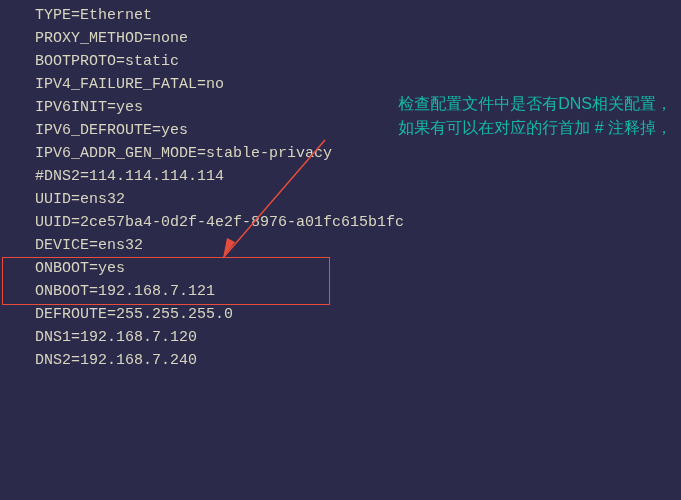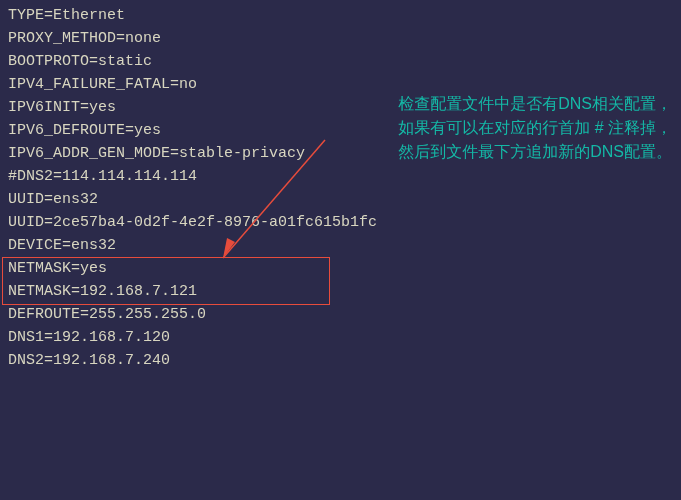--- a/index.html
+++ b/index.html
@@ -9,21 +9,21 @@
       font-size: 15px;
       line-height: 23px;
       color: #d8d6c0;
       width: 681px;
       height: 500px;
       overflow: hidden;
       position: relative;
       padding: 4px 8px;
     }
     .config-lines { position: relative; z-index: 1; }
-    .line { white-space: pre; }
+    .line { white-space: pre; margin-left: 27px; }
     .highlight-box {
       position: absolute;
       left: 2px;
       top: 257px;
       width: 328px;
       height: 48px;
       border: 1.5px solid #e74c3c;
       pointer-events: none;
       z-index: 2;
     }
@@ -58,31 +58,30 @@
   <div class="line">PROXY_METHOD=none</div>
   <div class="line">BOOTPROTO=static</div>
   <div class="line">IPV4_FAILURE_FATAL=no</div>
   <div class="line">IPV6INIT=yes</div>
   <div class="line">IPV6_DEFROUTE=yes</div>
   <div class="line">IPV6_ADDR_GEN_MODE=stable-privacy</div>
   <div class="line">#DNS2=114.114.114.114</div>
   <div class="line">UUID=ens32</div>
   <div class="line">UUID=2ce57ba4-0d2f-4e2f-8976-a01fc615b1fc</div>
   <div class="line">DEVICE=ens32</div>
-  <div class="line">NETMASK=yes</div>
-  <div class="line">NETMASK=192.168.7.121</div>
+  <div class="line">ONBOOT=yes</div>
+  <div class="line">ONBOOT=192.168.7.121</div>
   <div class="line">DEFROUTE=255.255.255.0</div>
   <div class="line">DNS1=192.168.7.120</div>
   <div class="line">DNS2=192.168.7.240</div>
 </div>
 
 <div class="highlight-box"></div>
 
 <svg class="arrow" viewBox="0 0 130 140">
   <line x1="120" y1="10" x2="18" y2="128" stroke="#e74c3c" stroke-width="1.5"></line>
   <polygon points="18,128 30,112 22,108" fill="#e74c3c"></polygon>
 </svg>
 
 <div class="annotation">
   <div>检查配置文件中是否有DNS相关配置，</div>
   <div>如果有可以在对应的行首加 # 注释掉，</div>
-  <div>然后到文件最下方追加新的DNS配置。</div>
 </div>
 
 </body></html>

